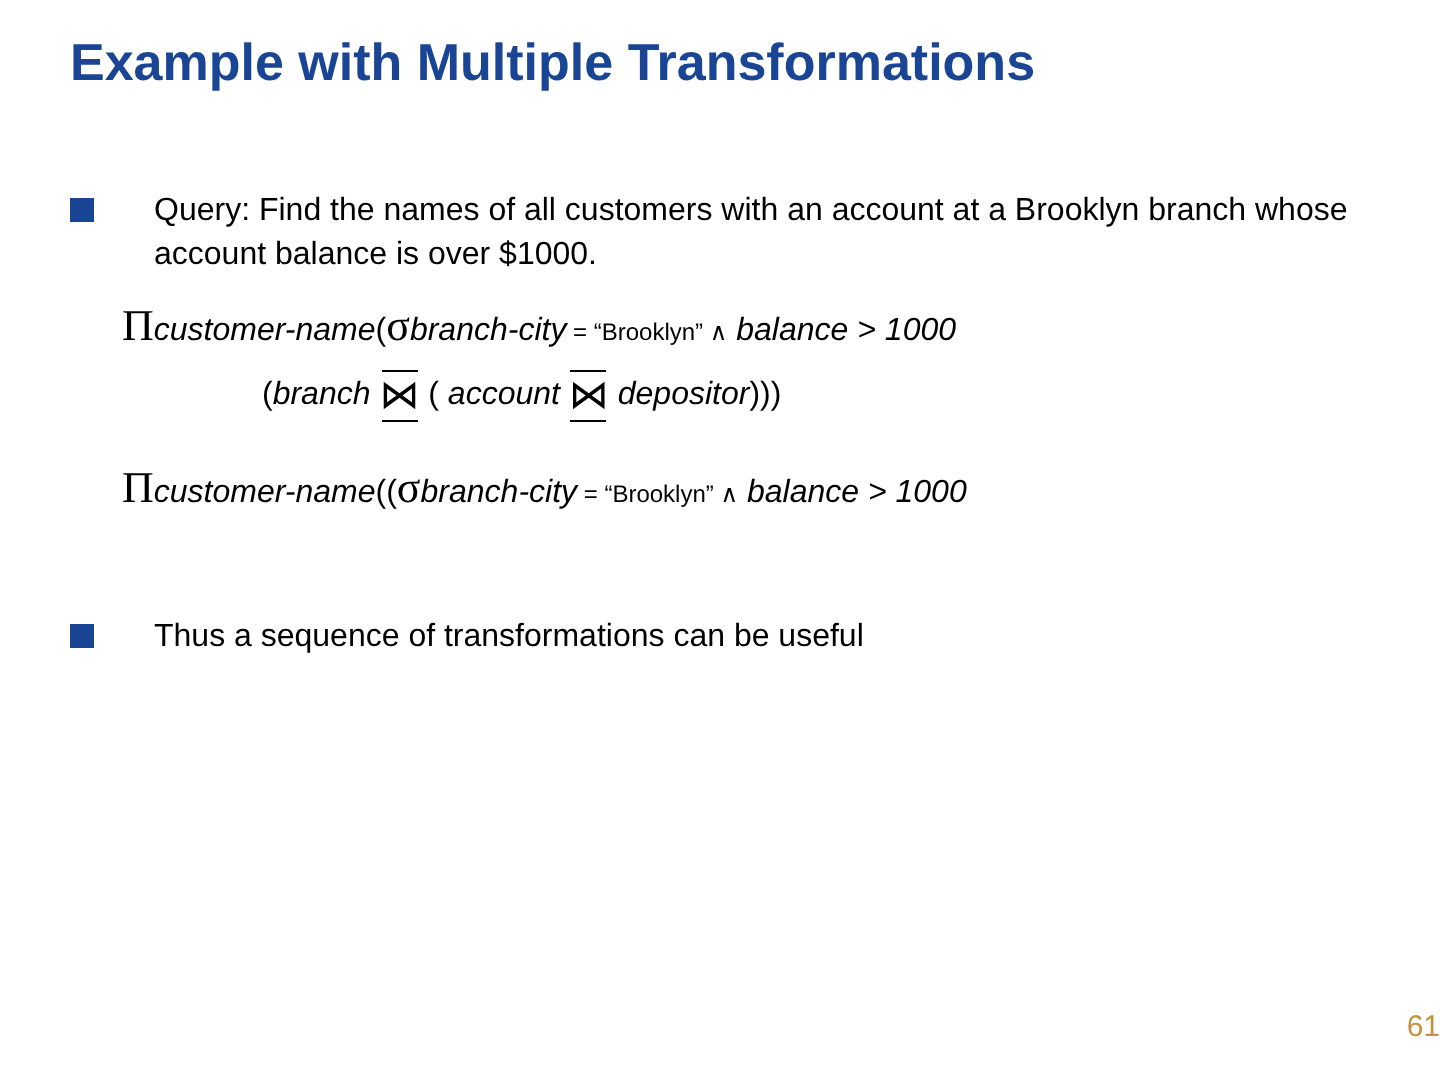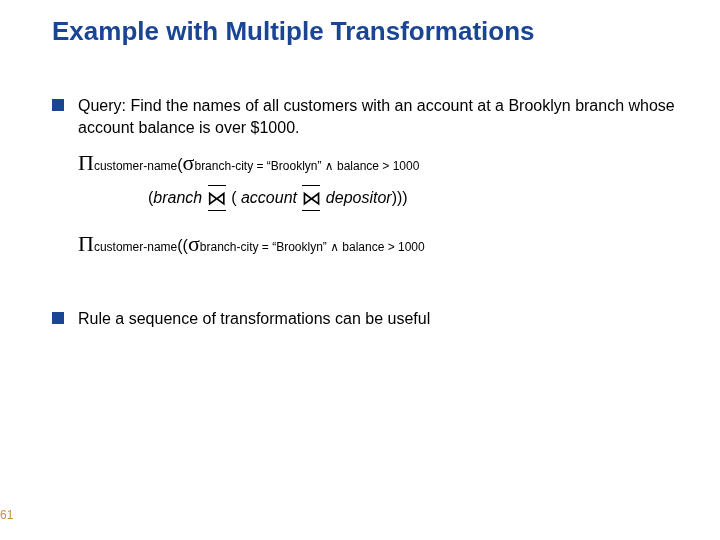--- a/index.html
+++ b/index.html
@@ -1,29 +1,29 @@
 <!DOCTYPE html>
 <html><head>
 <meta charset="utf-8">
 <style>
   html,body{margin:0;padding:0;width:720px;height:540px;background:#fff;font-family:Arial,Helvetica,sans-serif;color:#000;}
-  .slide{position:relative;width:720px;height:540px;box-sizing:border-box;padding:16px 40px 0 52px;}
+  .slide{position:relative;width:720px;height:540px;box-sizing:border-box;padding:16px 40px 0 35px;}
   .title{color:#194594;font-weight:bold;font-size:26px;margin:0 0 24px 0;white-space:nowrap;}
-  .bullet{display:flex;gap:14px;margin-bottom:8px;margin-top:48px;}
+  .bullet{display:flex;gap:30px;margin-bottom:8px;margin-top:48px;}
   .bullet .sq{width:12px;height:12px;background:#194594;flex:0 0 12px;margin-top:4px;}
   .bullet .txt{font-size:16px;line-height:1.35;flex:1 1 auto;}
   .formula{margin:6px 0 14px 26px;font-size:16px;line-height:1.5;}
   .formula .row{margin-bottom:4px;}
   .indent2{margin-left:70px;}
   .sym{font-family:'Symbol','Times New Roman',serif;}
   .big{font-size:22px;}
   .italic{font-style:italic;}
-  .sub{font-size:12px;}
+  .sub{font-size:16px;font-style:italic;}
   .small{font-size:12px;}
-  .footer{position:absolute;bottom:18px;width:100%;left:0;text-align:left;color:#c7923e;font-size:12px;}
+  .footer{position:absolute;bottom:18px;width:100%;left:0;text-align:right;color:#c7923e;font-size:15px;}
   .join{position:relative;display:inline-block;font-family:'Times New Roman',serif;font-size:20px;vertical-align:-2px;}
   .join::before{content:"";position:absolute;top:2px;left:1px;right:1px;height:1px;background:#000;}
   .join::after{content:"";position:absolute;bottom:2px;left:1px;right:1px;height:1px;background:#000;}
 </style>
 </head>
 <body>
 
 <div class="slide">
   <h1 class="title">Example with Multiple Transformations</h1>
 
@@ -42,17 +42,17 @@
 
   <div class="formula">
     <div class="row">
       <span class="sym big">Π</span><span class="sub">customer-name</span><span>((</span><span class="sym big">σ</span><span class="sub">branch-city</span><span class="small"> = “Brooklyn” </span><span class="sym small">∧</span><span class="sub"> balance &gt; 1000</span>
     </div>
   </div>
 
 
   <div class="bullet">
     <div class="sq"></div>
-    <div class="txt">Rule a sequence of transformations can be useful</div>
+    <div class="txt">Thus a sequence of transformations can be useful</div>
   </div>
 
   <div class="footer">61</div>
 </div>
 
 </body></html>

